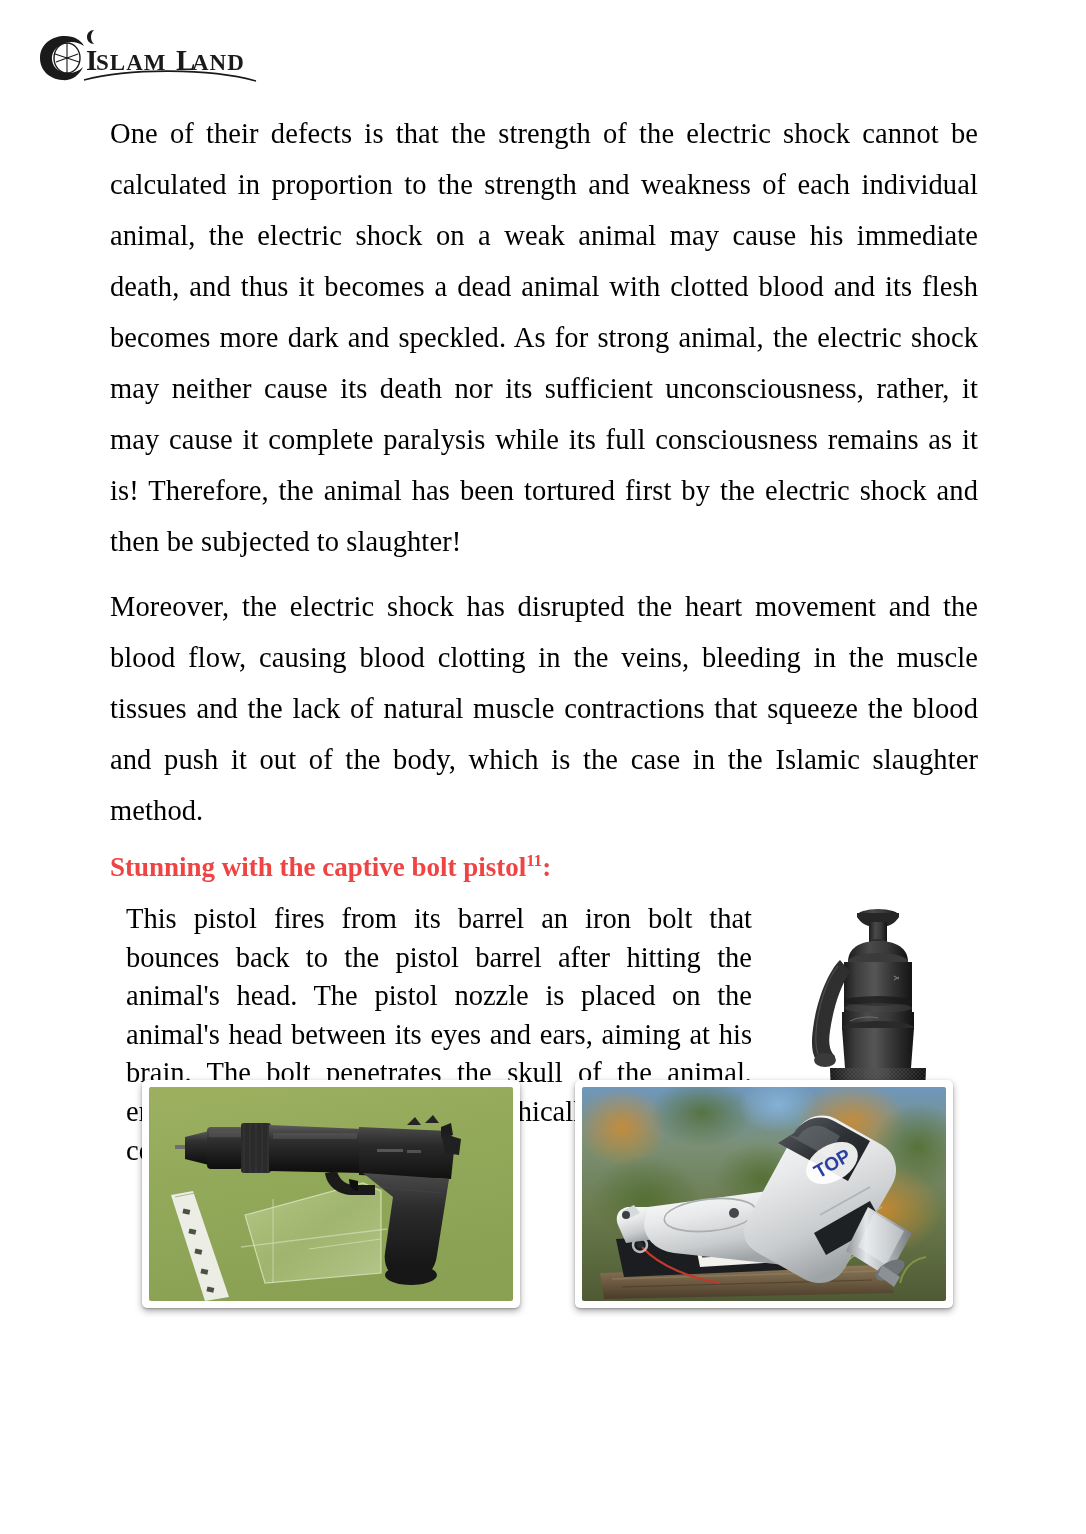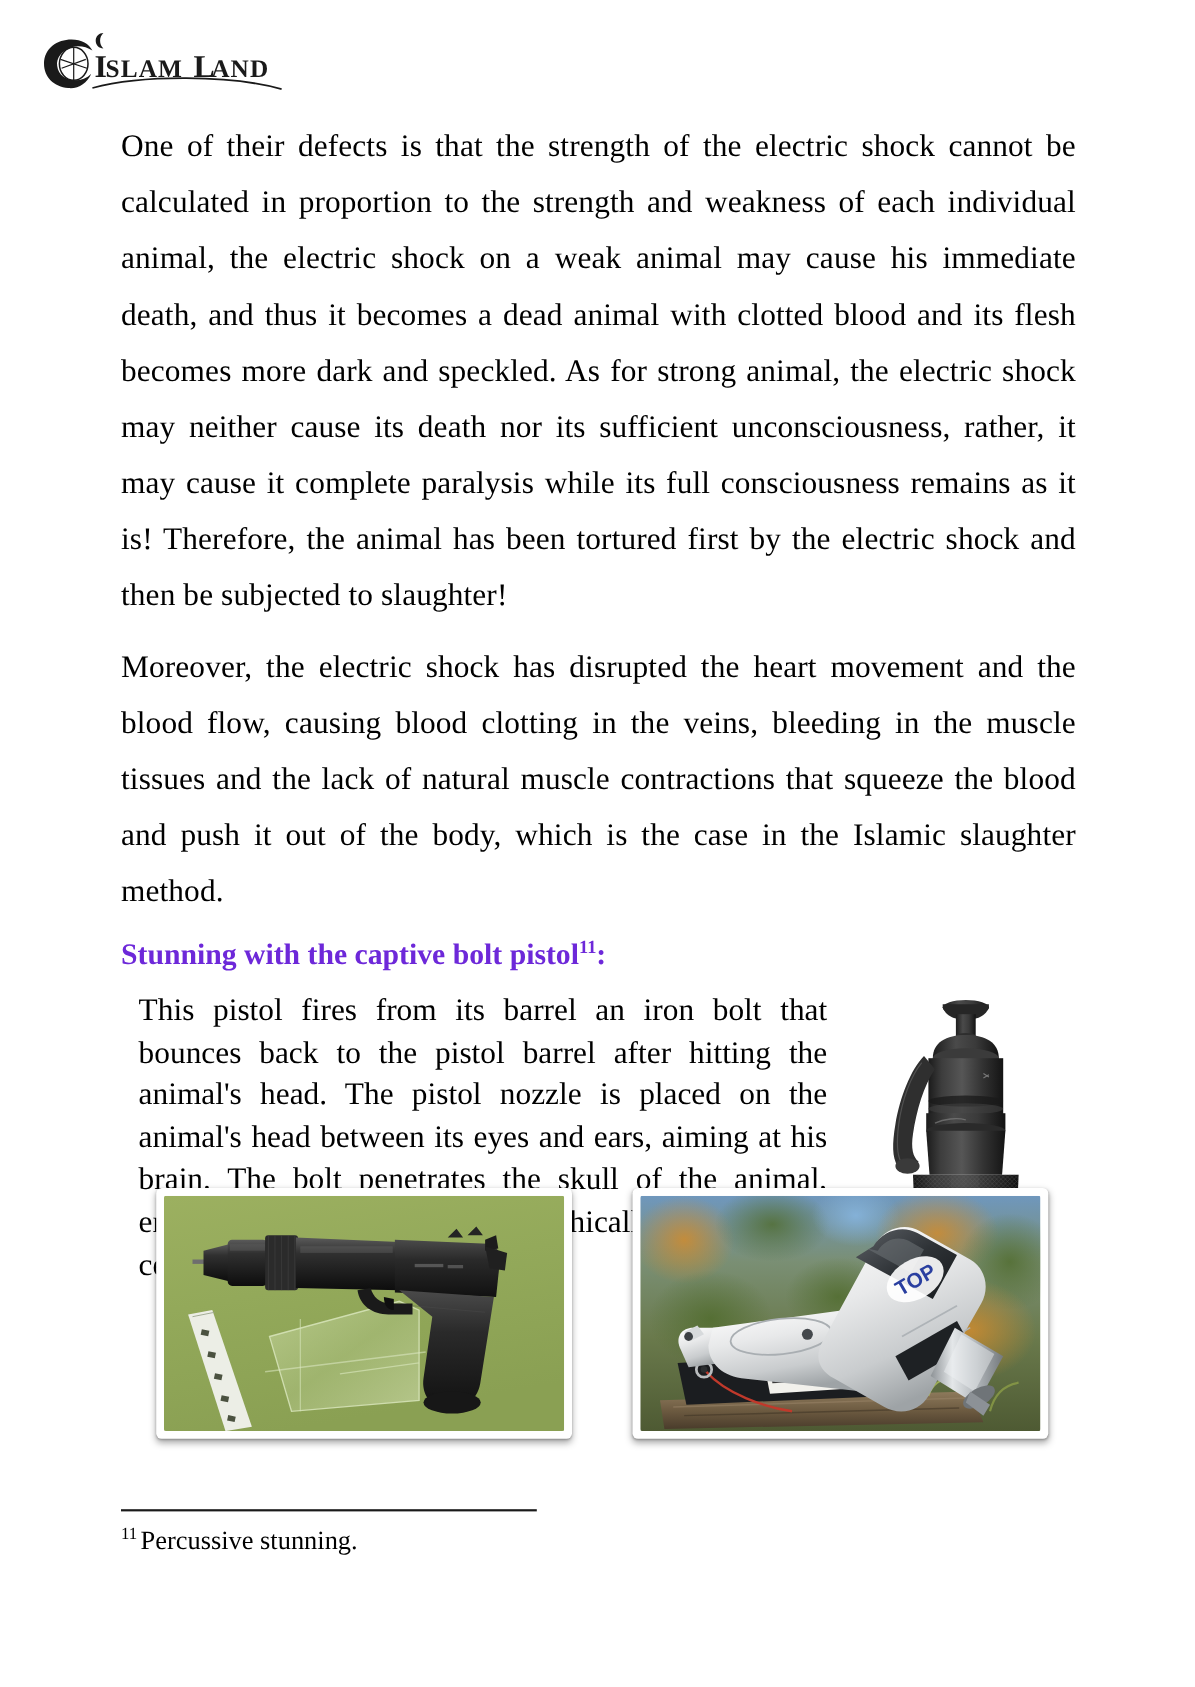--- a/index.html
+++ b/index.html
@@ -45,21 +45,21 @@
     text-justify: inter-word;
     letter-spacing: 0.1px;
   }
   p.body-par:last-child { margin-bottom: 0; }
 
   h2.section-heading {
     margin: 14px 0 12px 0;
     font-size: 27px;
     line-height: 34px;
     font-weight: bold;
-    color: #6d28d9;
+    color: #ef4444;
     text-align: left;
   }
   h2.section-heading sup {
     font-size: 0.62em;
     vertical-align: super;
     line-height: 0;
   }
 
   
   .wrap-block { position: relative; }
@@ -433,18 +433,14 @@
           <path d="M286 120 L330 146 L306 190 L264 164 Z" fill="url(#chromeG)"></path>
           <path d="M292 126 L322 144 L304 178 L276 160 Z" fill="#f0f2f3" opacity="0.45"></path>
           <ellipse cx="308" cy="183" rx="16" ry="8" transform="rotate(-30 308 183)" fill="#6f7478"></ellipse>
 
           <path d="M300 178 L318 190 L312 200 L296 188 Z" fill="#8c9196"></path>
         </svg>
       </div>
     </div>
   </div>
 
-  <div class="footnote-area">
-    <div class="footnote-rule"></div>
-    <p class="footnote-text"><sup>11</sup><span>Percussive stunning.</span></p>
-  </div>
 
 </div>
 
 </body></html>

